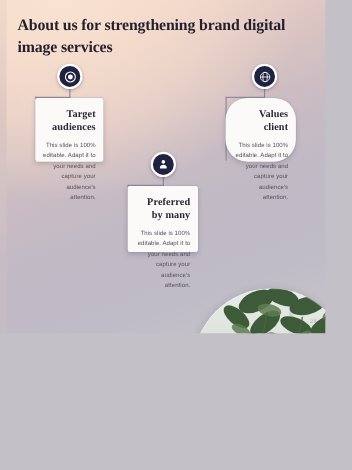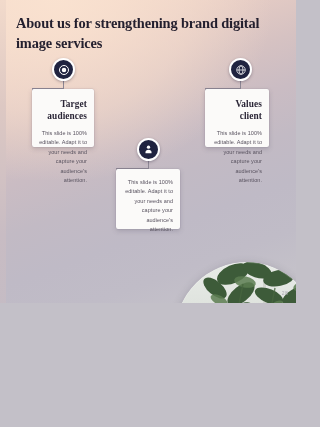--- a/index.html
+++ b/index.html
@@ -183,41 +183,42 @@
       </svg>
     </div>
 
     <div class="connector">
       <div class="conn-v" style="left:148px; top:161px; height:8px;"></div>
       <div class="conn-h" style="left:116px; top:168px; width:33px;"></div>
       <div class="conn-v" style="left:116px; top:168px; height:60px;"></div>
     </div>
 
     <div class="card" style="left:116px; top:169px; width:64px; height:60px;">
+      <div class="card-title">Preferred by many</div>
       <div class="card-body">This slide is 100% editable. Adapt it to your needs and capture your audience's attention.</div>
     </div>
   </div>
 
   <div class="node">
 
     <div class="icon-badge" style="left:229px; top:58px;">
       <svg width="12" height="12" viewBox="0 0 24 24" fill="none" stroke="#ffffff" stroke-width="1.5">
         <circle cx="12" cy="12" r="8.5"></circle>
         <ellipse cx="12" cy="12" rx="4" ry="8.5"></ellipse>
         <line x1="3.5" y1="12" x2="20.5" y2="12"></line>
       </svg>
     </div>
 
     <div class="connector">
       <div class="conn-v" style="left:240px; top:81px; height:8px;"></div>
       <div class="conn-h" style="left:205px; top:88px; width:36px;"></div>
       <div class="conn-v" style="left:205px; top:88px; height:58px;"></div>
     </div>
 
-    <div class="card" style="left:205px; top:89px; width:64px; height:58px;">
+    <div class="card" style="left:205px; top:89px; width:64px; height:58px;border-radius:20px;">
       <div class="card-title">Values client</div>
       <div class="card-body">This slide is 100% editable. Adapt it to your needs and capture your audience's attention.</div>
     </div>
   </div>
 
   <div class="photo photo-big">
     <svg viewBox="0 0 143 143" preserveAspectRatio="xMidYMid slice">
       <defs>
         <clipPath id="cbig">
             <circle cx="71.5" cy="71.5" r="71.5"></circle>

